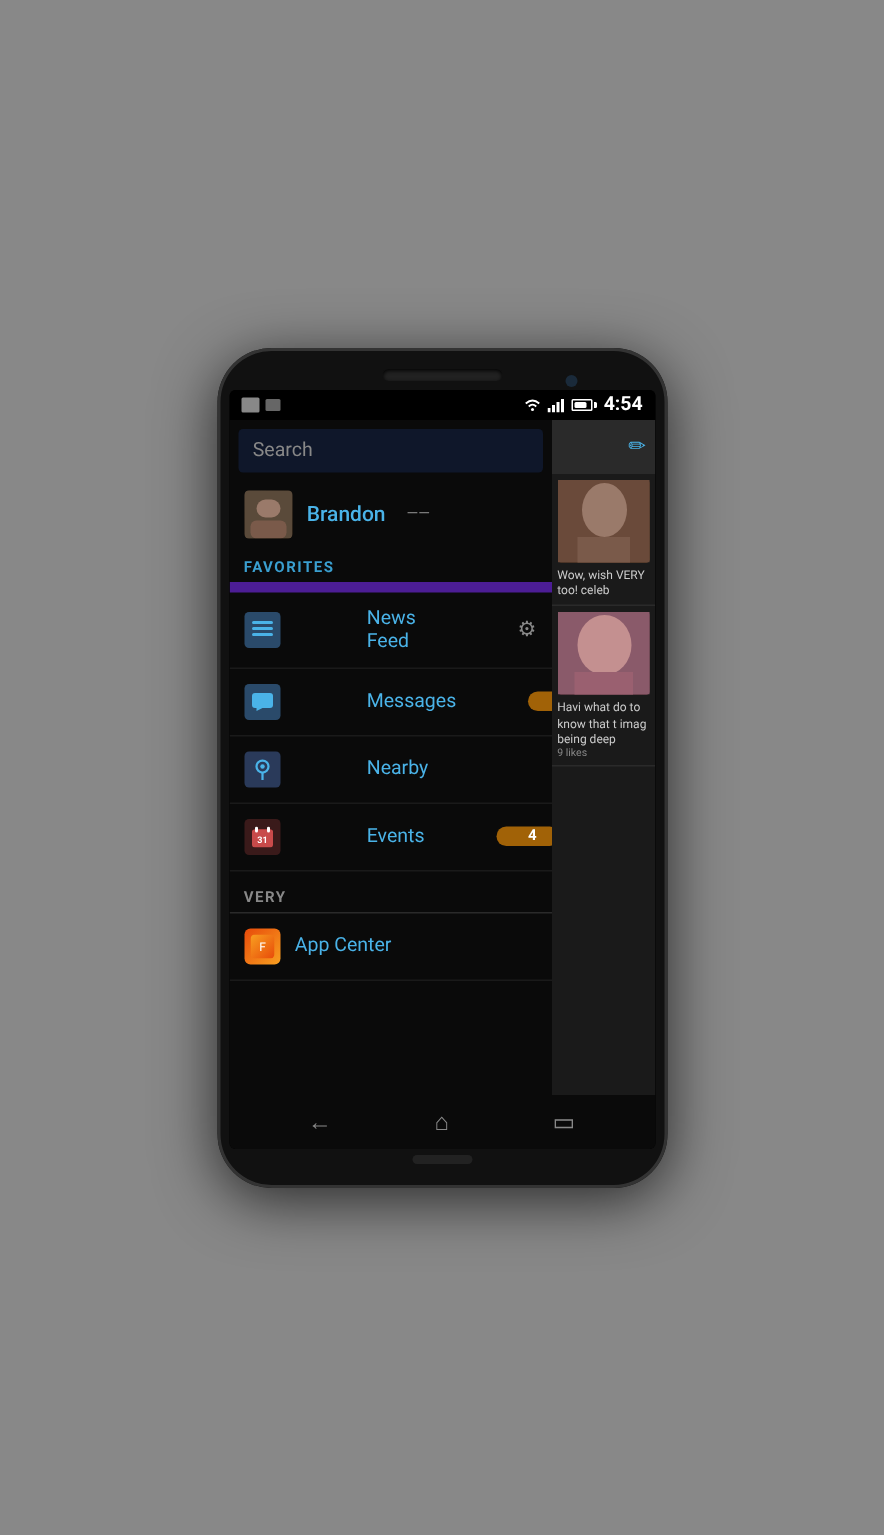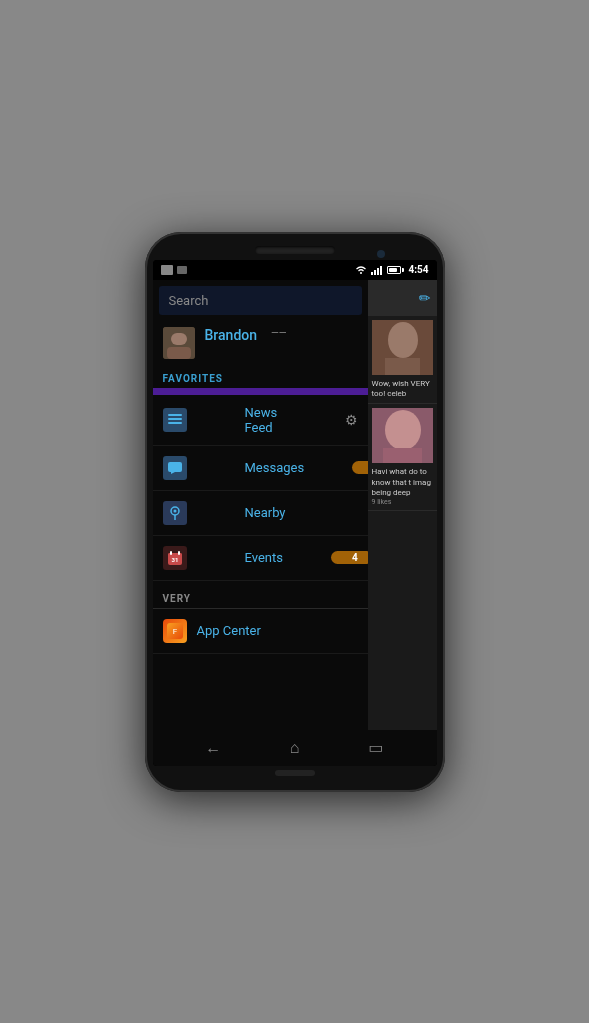--- a/index.html
+++ b/index.html
@@ -144,20 +144,21 @@
     }
 
     .search-text {
       color: #888;
       font-size: 13px;
     }
 
     
     .user-row {
       display: flex;
+      align-items: center;
       padding: 8px 10px;
       gap: 10px;
     }
 
     .user-avatar {
       width: 32px;
       height: 32px;
       background: linear-gradient(135deg, #5a4a3a, #3a2a1a);
       border-radius: 3px;
       flex-shrink: 0;
@@ -383,21 +384,21 @@
           <rect x="6" y="3" width="2" height="7" fill="#fff"></rect>
           <rect x="9" y="1" width="2" height="9" fill="#fff"></rect>
         </svg>
 
         <div class="battery-icon">
           <div class="battery-body">
             <div class="battery-fill"></div>
           </div>
           <div class="battery-tip"></div>
         </div>
-        <span style="color:#fff;font-size:10px;font-weight:bold;">4:54</span>
+        <span style="color:#fff;font-size:13px;font-weight:bold;">4:54</span>
       </div>
     </div>
 
     <div class="main-content">
 
       <div class="drawer">
 
         <div class="search-bar">
           <span class="search-text">Search</span>
         </div>

